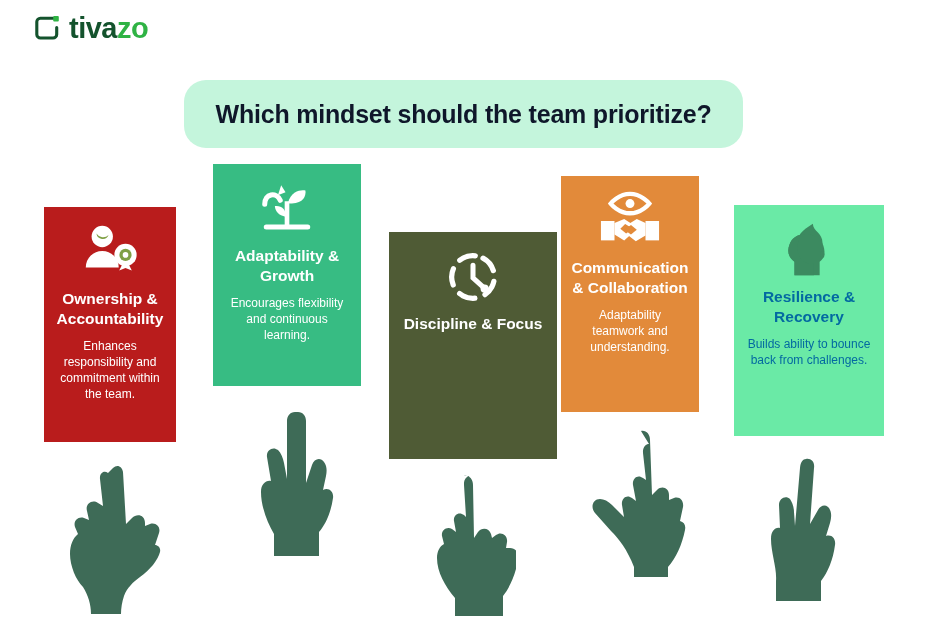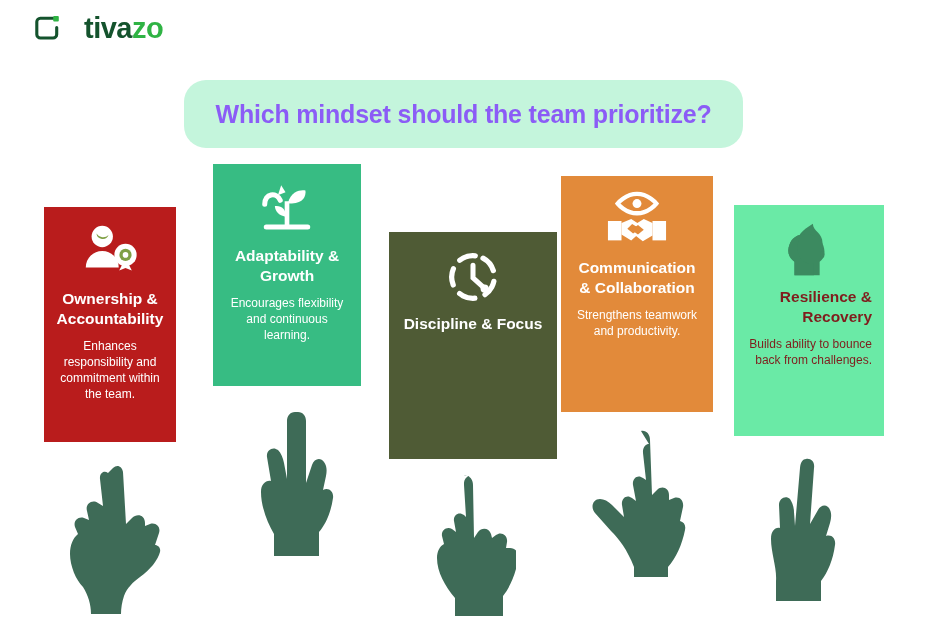--- a/index.html
+++ b/index.html
@@ -15,21 +15,21 @@
     position: relative;
   }
 
   
   #logo {
     position: absolute;
     left: 32px;
     top: 13px;
     display: flex;
     align-items: center;
-    gap: 22px;
+    gap: 7px;
   }
   #logo-mark {
     width: 30px;
     height: 30px;
     position: relative;
     flex: 0 0 auto;
   }
   #logo-text {
     font-size: 29px;
     font-weight: bold;
@@ -46,21 +46,21 @@
     top: 80px;
     width: 559px;
     height: 68px;
     background: #c4f5dc;
     border-radius: 22px;
     display: flex;
     align-items: center;
     justify-content: center;
   }
   #question-text {
-    color: #8b5cf6;
+    color: #0f172a;
     font-size: 25px;
     font-weight: bold;
     letter-spacing: -0.2px;
     text-align: right;
   }
 
   
   .card {
     position: absolute;
     display: flex;
@@ -88,28 +88,28 @@
   .card-desc {
     font-size: 12px;
     line-height: 1.33;
     text-align: center;
   }
 
   
   #card-0 { left: 44px;  top: 207px; width: 132px; height: 235px; background: #b91c1c; }
   #card-1 { left: 213px; top: 164px; width: 148px; height: 222px; background: #37bc83; }
   #card-2 { left: 389px; top: 232px; width: 168px; height: 227px; background: #4f5b35; }
-  #card-3 { left: 561px; top: 176px; width: 152px; height: 236px; background: #e28a3a; }
+  #card-3 { left: 561px; top: 176px; width: 138px; height: 236px; background: #e28a3a; }
   #card-4 { left: 734px; top: 205px; width: 150px; height: 231px; background: #6aeaa6; }
 
   #card-0 .card-title, #card-0 .card-desc,
   #card-1 .card-title, #card-1 .card-desc,
   #card-2 .card-title, #card-2 .card-desc,
   #card-3 .card-title, #card-3 .card-desc { color: #ffffff; }
-  #card-4 .card-title, #card-4 .card-desc { color: #7f1d1d; text-align: right; }
+  #card-4 .card-title, #card-4 .card-desc { color: #0369a1; }
 
   
   .hand {
     position: absolute;
   }
   #hand-0 { left: 64px;  top: 462px; width: 108px; height: 152px; }
   #hand-1 { left: 253px; top: 408px; width: 96px;  height: 148px; }
   #hand-2 { left: 424px; top: 472px; width: 92px;  height: 148px; }
   #hand-3 { left: 585px; top: 427px; width: 104px; height: 150px; }
   #hand-4 { left: 766px; top: 455px; width: 90px;  height: 146px; }
@@ -182,21 +182,21 @@
       <circle cx="32" cy="14" r="4.6" fill="#ffffff"></circle>
       <path d="M2 32 h14 v20 H2 Z" fill="#ffffff"></path>
       <path d="M62 32 h-14 v20 h14 Z" fill="#ffffff"></path>
       <path d="M16 34 l10-4 8 5 -7 5 7 5 -8 7 -10-6 Z" fill="#ffffff"></path>
       <path d="M48 34 l-9-4 -10 6 6 5 -6 5 9 7 10-6 Z" fill="#ffffff"></path>
       <path d="M27 35 l8 5 -7 5 -6-5 Z" fill="#e28a3a"></path>
       <path d="M33 46 l-7-5 7-5 6 5 Z" fill="#e28a3a"></path>
     </svg>
   </span>
   <div class="card-title">Communication &amp; Collaboration</div>
-  <div class="card-desc">Strengthens teamwork and productivity.</div>
+  <div class="card-desc">Adaptability teamwork and understanding.</div>
 </div>
 
 <div class="card" id="card-4">
   <span class="card-icon">
     <svg viewBox="0 0 64 64" width="62" height="62" aria-hidden="true">
       <path d="M20 25 c0-11 10-16 16-20 0 8 10 9 10 20 0 9-6 15-13 15 -7 0-13-6-13-15 Z" fill="#3c8a60"></path>
       <path d="M27 26 c0-5 4-7 7-9 0 4 4 4 4 9 0 4-3 7-5.5 7 -2.5 0-5.5-3-5.5-7 Z" fill="#6aeaa6"></path>
       <path d="M17 58 V44 C11 40 9 33 12 26 c3-8 12-12 21-10 9 2 15 9 15 18 0 5-2 8-5 10 l0 14 Z" fill="#3c8a60"></path>
       <path d="M44 33 c3 0 4 2 4 4 0 2-1 4-4 4 Z" fill="#3c8a60"></path>
       <path d="M17 58 V44 C11 40 9 33 12 26 c2-6 7-9 12-10 -3 5-4 11-4 14 0 10 7 16 14 16 1 0 2 0 3-0.3 l0 12.3 Z" fill="#3c8a60"></path>

